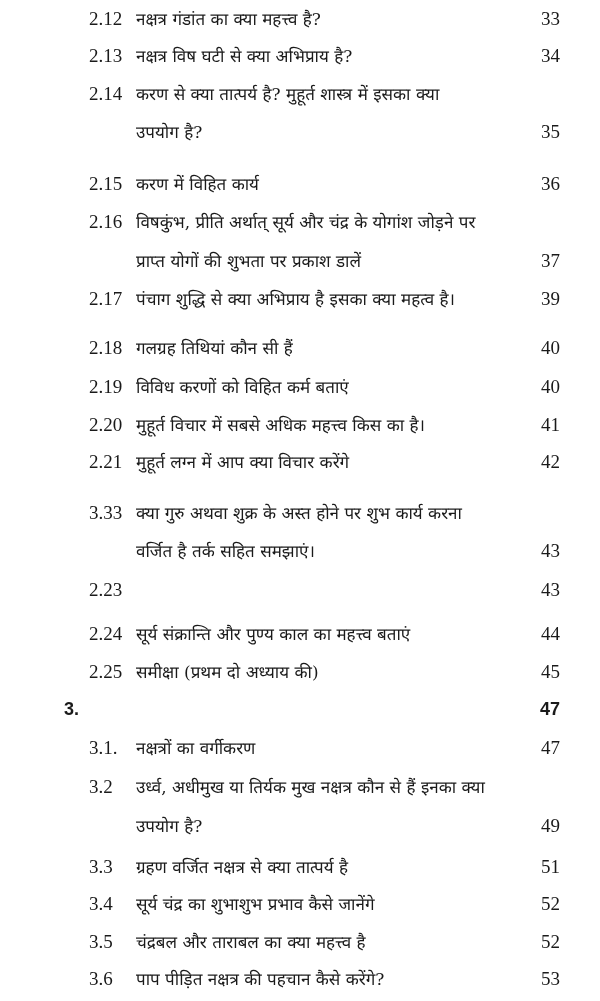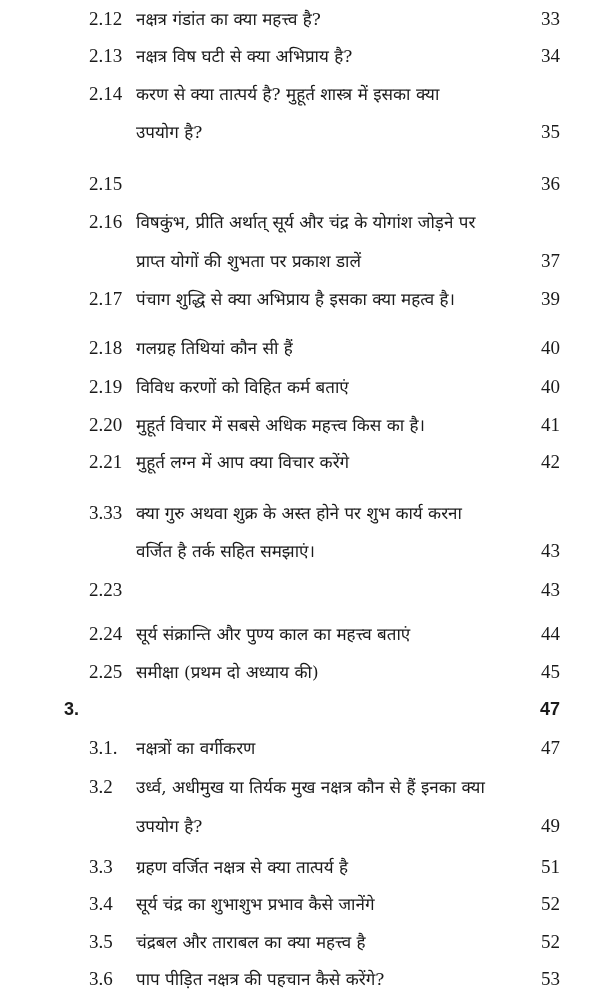--- a/index.html
+++ b/index.html
@@ -48,20 +48,21 @@
     <span class="num">2.14</span>
     <span class="txt">करण से क्या तात्पर्य है? मुहूर्त शास्त्र में इसका क्या</span>
   </div>
   <div class="row" style="top:117px">
     <span class="txt">उपयोग है?</span>
     <span class="page">35</span>
   </div>
 
   <div class="row" style="top:169px">
     <span class="num">2.15</span>
+    <span class="txt">करण में विहित कार्य</span>
     <span class="page">36</span>
   </div>
 
   <div class="row" style="top:207px">
     <span class="num">2.16</span>
     <span class="txt">विषकुंभ, प्रीति अर्थात् सूर्य और चंद्र के योगांश जोड़ने पर</span>
   </div>
   <div class="row" style="top:246px">
     <span class="txt">प्राप्त योगों की शुभता पर प्रकाश डालें</span>
     <span class="page">37</span>

